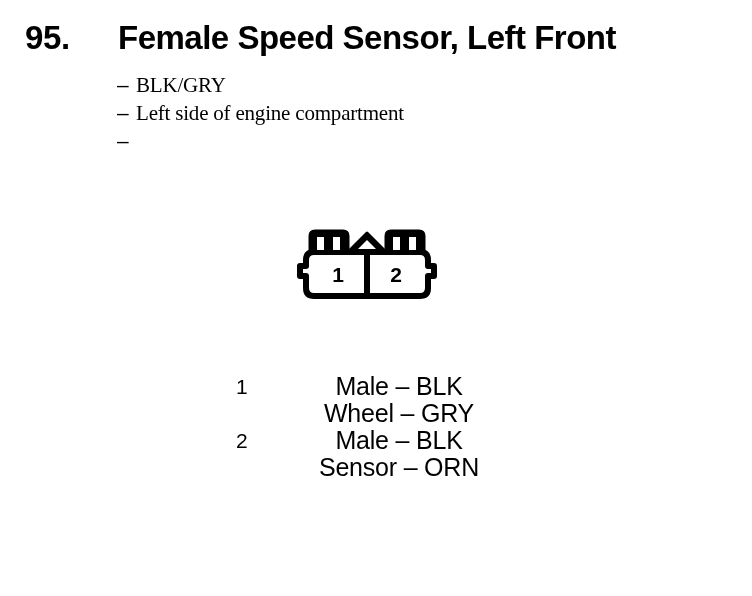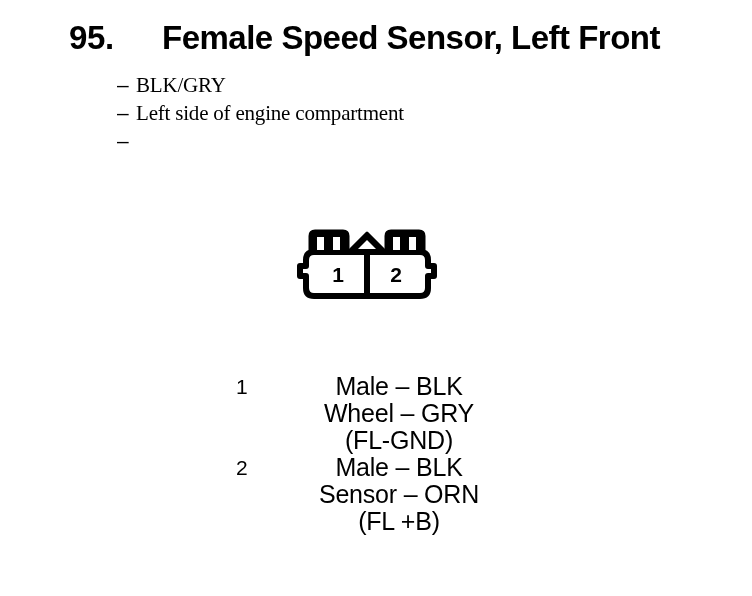--- a/index.html
+++ b/index.html
@@ -18,21 +18,20 @@
     -webkit-font-smoothing: none;
   }
 
   
   #header {
     position: absolute;
     left: 0;
     top: 18px;
     width: 669px;
     height: 44px;
-    margin-left: 44px;
   }
   #entry-number {
     position: absolute;
     left: 25px;
     top: 0;
     font-size: 33px;
     font-weight: bold;
     letter-spacing: -0.4px;
     line-height: 40px;
   }
@@ -176,26 +175,24 @@
   </svg>
 </div>
 
 <div id="pin-legend">
 
   <div class="pin-block">
     <div class="pin-number">1</div>
     <div class="pin-lines">
       <div class="pin-line">Male – BLK</div>
       <div class="pin-line">Wheel – GRY</div>
-      <div class="pin-line">(FL-GND)</div>
     </div>
   </div>
 
   <div class="pin-block">
     <div class="pin-number">2</div>
     <div class="pin-lines">
       <div class="pin-line">Male – BLK</div>
       <div class="pin-line">Sensor – ORN</div>
-      <div class="pin-line">(FL +B)</div>
     </div>
   </div>
 
 </div>
 
 </body></html>

